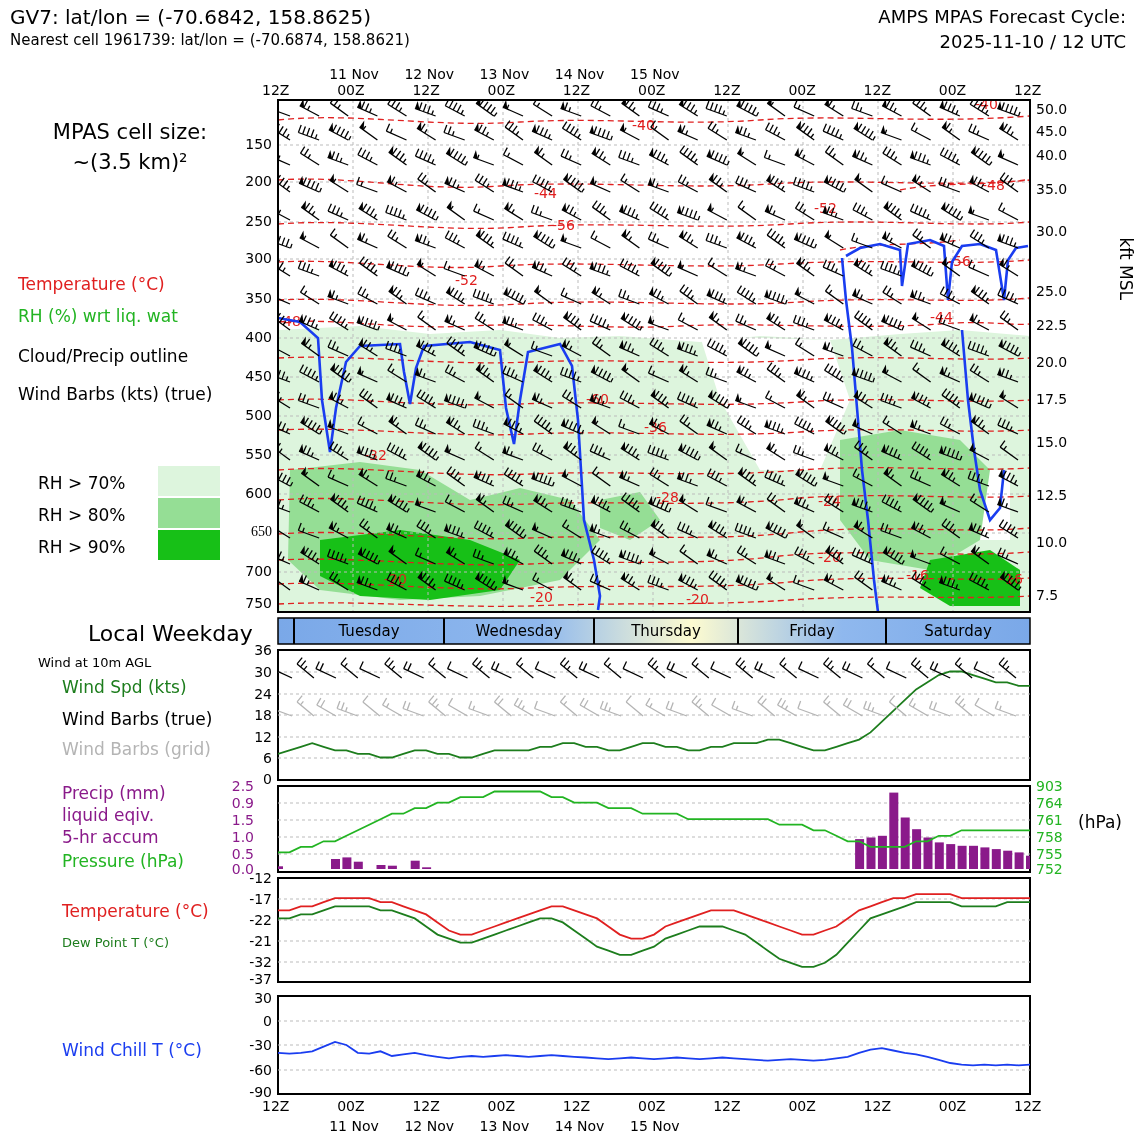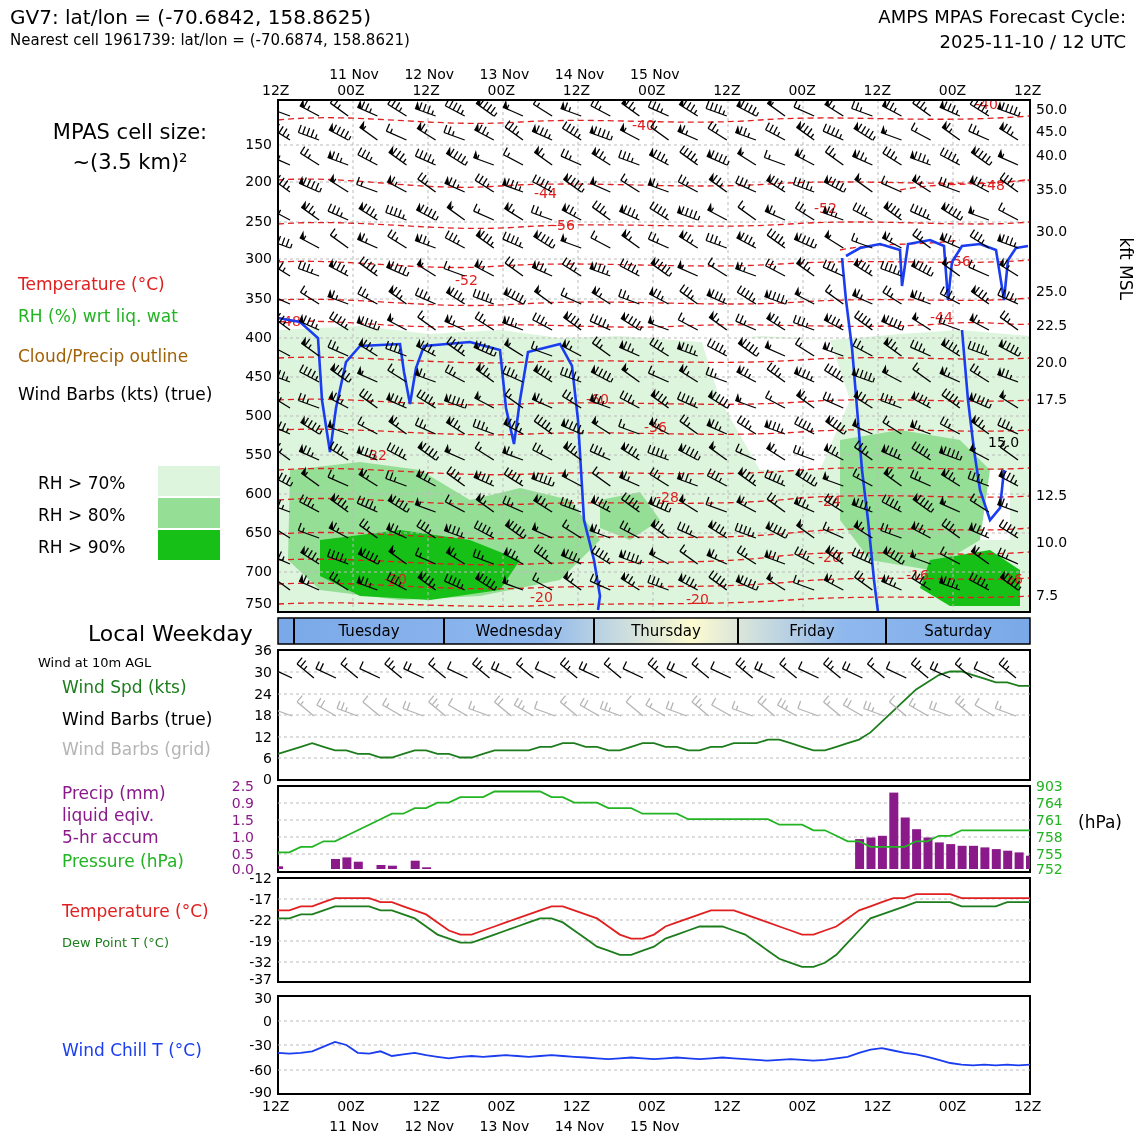--- a/index.html
+++ b/index.html
@@ -11,21 +11,21 @@
   #hdr-left-2{left:10px;top:31px;font-size:15px;color:#000;}
   #hdr-right-1{right:14px;top:6px;font-size:18px;color:#000;text-align:left;}
   #hdr-right-2{right:14px;top:31px;font-size:18px;color:#000;text-align:right;}
 
   
   #cellsize-1{left:20px;top:120px;font-size:21px;color:#000;width:220px;text-align:center;}
   #cellsize-2{left:20px;top:150px;font-size:21px;color:#000;width:220px;text-align:center;}
   .legline{font-size:17px;}
   #leg-temp{left:18px;top:274px;color:#e02020;}
   #leg-rh{left:18px;top:306px;color:#22b422;}
-  #leg-cloud{left:18px;top:346px;color:#a16207;}
+  #leg-cloud{left:18px;top:346px;color:#000000;}
   #leg-barbs{left:18px;top:384px;color:#000;}
 
   .rhbox{position:absolute;width:62px;height:30px;border:0;}
   .rhlab{position:absolute;font-size:17px;color:#000;}
 
   #localwk{left:88px;top:621px;font-size:22px;color:#000;}
   #wind10m{left:38px;top:655px;font-size:13px;color:#000;}
   #wspd-lab{left:62px;top:677px;font-size:17px;color:#1d7d1d;}
   #wbarb-true{left:62px;top:709px;font-size:17px;color:#000;}
   #wbarb-grid{left:62px;top:739px;font-size:17px;color:#b4b4b4;}
@@ -2911,33 +2911,33 @@
     <div class="axtick r" style="left: 228px; top: 136px; width: 44px;">150</div>
     <div class="axtick r" style="left: 228px; top: 173px; width: 44px;">200</div>
     <div class="axtick r" style="left: 228px; top: 213px; width: 44px;">250</div>
     <div class="axtick r" style="left: 228px; top: 250px; width: 44px;">300</div>
     <div class="axtick r" style="left: 228px; top: 290px; width: 44px;">350</div>
     <div class="axtick r" style="left: 228px; top: 329px; width: 44px;">400</div>
     <div class="axtick r" style="left: 228px; top: 368px; width: 44px;">450</div>
     <div class="axtick r" style="left: 228px; top: 407px; width: 44px;">500</div>
     <div class="axtick r" style="left: 228px; top: 446px; width: 44px;">550</div>
     <div class="axtick r" style="left: 228px; top: 485px; width: 44px;">600</div>
-    <div class="axtick r" style="left: 228px; top: 524px; width: 44px;">650</div>
+    <div class="axtick r" style="left: 228px; top: 524px; width: 44px; font-family: Liberation Serif, serif;">650</div>
     <div class="axtick r" style="left: 228px; top: 563px; width: 44px;">700</div>
     <div class="axtick r" style="left: 228px; top: 595px; width: 44px;">750</div>
     <div class="axtick " style="left: 1036px; top: 101px; text-align: right;">50.0</div>
     <div class="axtick " style="left: 1036px; top: 123px;">45.0</div>
     <div class="axtick " style="left: 1036px; top: 147px;">40.0</div>
     <div class="axtick " style="left: 1036px; top: 181px;">35.0</div>
     <div class="axtick " style="left: 1036px; top: 223px;">30.0</div>
     <div class="axtick " style="left: 1036px; top: 283px;">25.0</div>
     <div class="axtick " style="left: 1036px; top: 317px;">22.5</div>
     <div class="axtick " style="left: 1036px; top: 354px;">20.0</div>
     <div class="axtick " style="left: 1036px; top: 391px;">17.5</div>
-    <div class="axtick " style="left: 988px; top: 434px; text-align: right;">15.0</div>
+    <div class="axtick " style="left: 1036px; top: 434px; text-align: right;">15.0</div>
     <div class="axtick " style="left: 1036px; top: 487px;">12.5</div>
     <div class="axtick " style="left: 1036px; top: 534px;">10.0</div>
     <div class="axtick " style="left: 1036px; top: 587px;">7.5</div>
     <div class="axtick r" style="left: 228px; top: 642px; width: 44px;">36</div>
     <div class="axtick r" style="left: 228px; top: 664px; width: 44px;">30</div>
     <div class="axtick r" style="left: 228px; top: 686px; width: 44px;">24</div>
     <div class="axtick r" style="left: 228px; top: 707px; width: 44px;">18</div>
     <div class="axtick r" style="left: 228px; top: 729px; width: 44px;">12</div>
     <div class="axtick r" style="left: 228px; top: 750px; width: 44px;">6</div>
     <div class="axtick r" style="left: 228px; top: 771px; width: 44px;">0</div>
@@ -2949,21 +2949,21 @@
     <div class="axtick r" style="left: 210px; top: 861px; width: 44px; color: rgb(138, 26, 138);">0.0</div>
     <div class="axtick " style="left: 1036px; top: 778px; color: rgb(34, 180, 34);">903</div>
     <div class="axtick " style="left: 1036px; top: 795px; color: rgb(34, 180, 34);">764</div>
     <div class="axtick " style="left: 1036px; top: 812px; color: rgb(34, 180, 34);">761</div>
     <div class="axtick " style="left: 1036px; top: 829px; color: rgb(34, 180, 34);">758</div>
     <div class="axtick " style="left: 1036px; top: 846px; color: rgb(34, 180, 34);">755</div>
     <div class="axtick " style="left: 1036px; top: 861px; color: rgb(34, 180, 34);">752</div>
     <div class="axtick r" style="left: 228px; top: 870px; width: 44px;">-12</div>
     <div class="axtick r" style="left: 228px; top: 891px; width: 44px;">-17</div>
     <div class="axtick r" style="left: 228px; top: 912px; width: 44px;">-22</div>
-    <div class="axtick r" style="left: 228px; top: 933px; width: 44px;">-19</div>
+    <div class="axtick r" style="left: 228px; top: 933px; width: 44px;">-21</div>
     <div class="axtick r" style="left: 228px; top: 954px; width: 44px;">-32</div>
     <div class="axtick r" style="left: 228px; top: 971px; width: 44px;">-37</div>
     <div class="axtick r" style="left: 228px; top: 990px; width: 44px;">30</div>
     <div class="axtick r" style="left: 228px; top: 1013px; width: 44px;">0</div>
     <div class="axtick r" style="left: 228px; top: 1037px; width: 44px;">-30</div>
     <div class="axtick r" style="left: 228px; top: 1062px; width: 44px;">-60</div>
     <div class="axtick r" style="left: 228px; top: 1084px; width: 44px;">-90</div>
   </div>
 
 </body></html>

